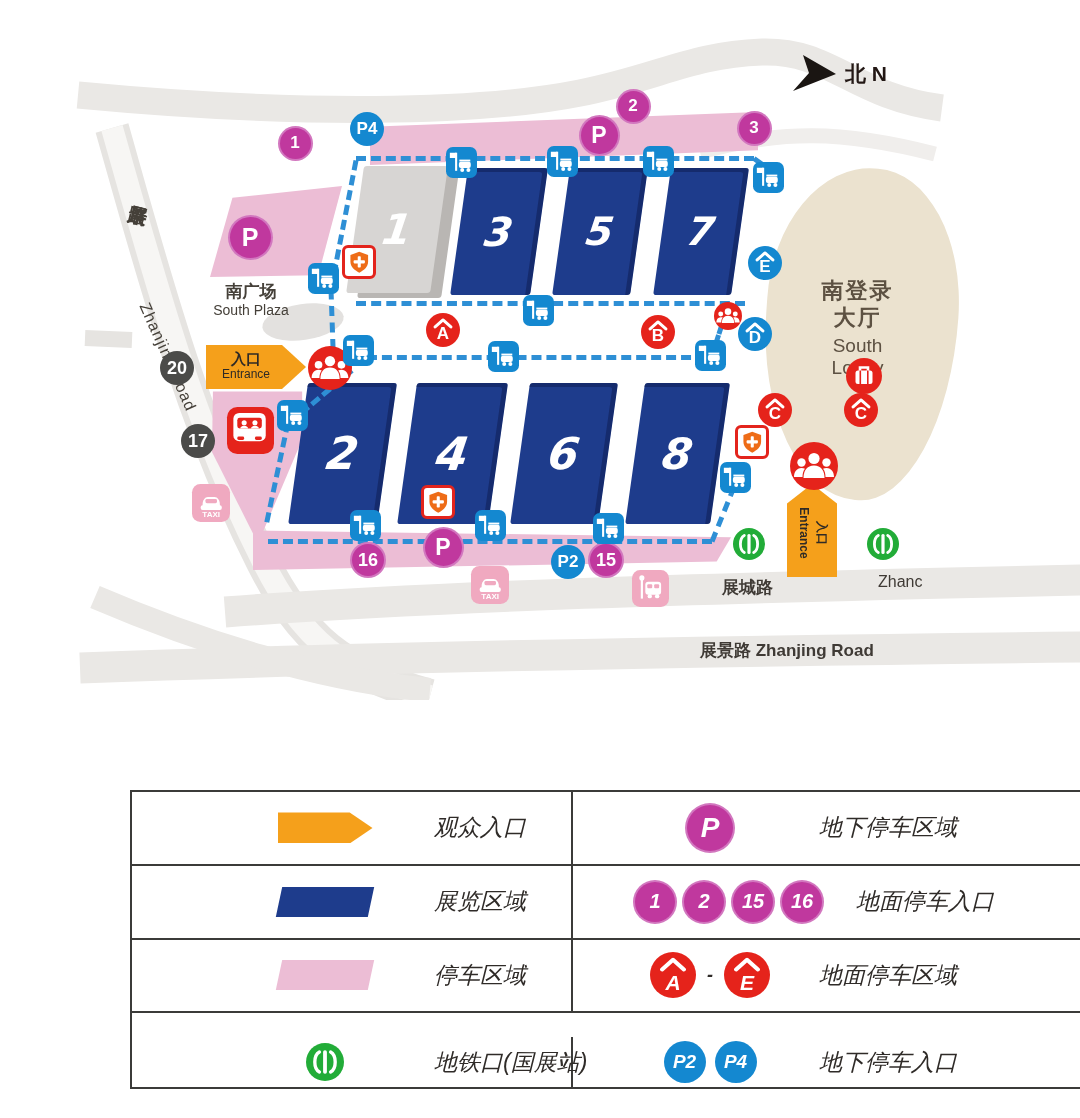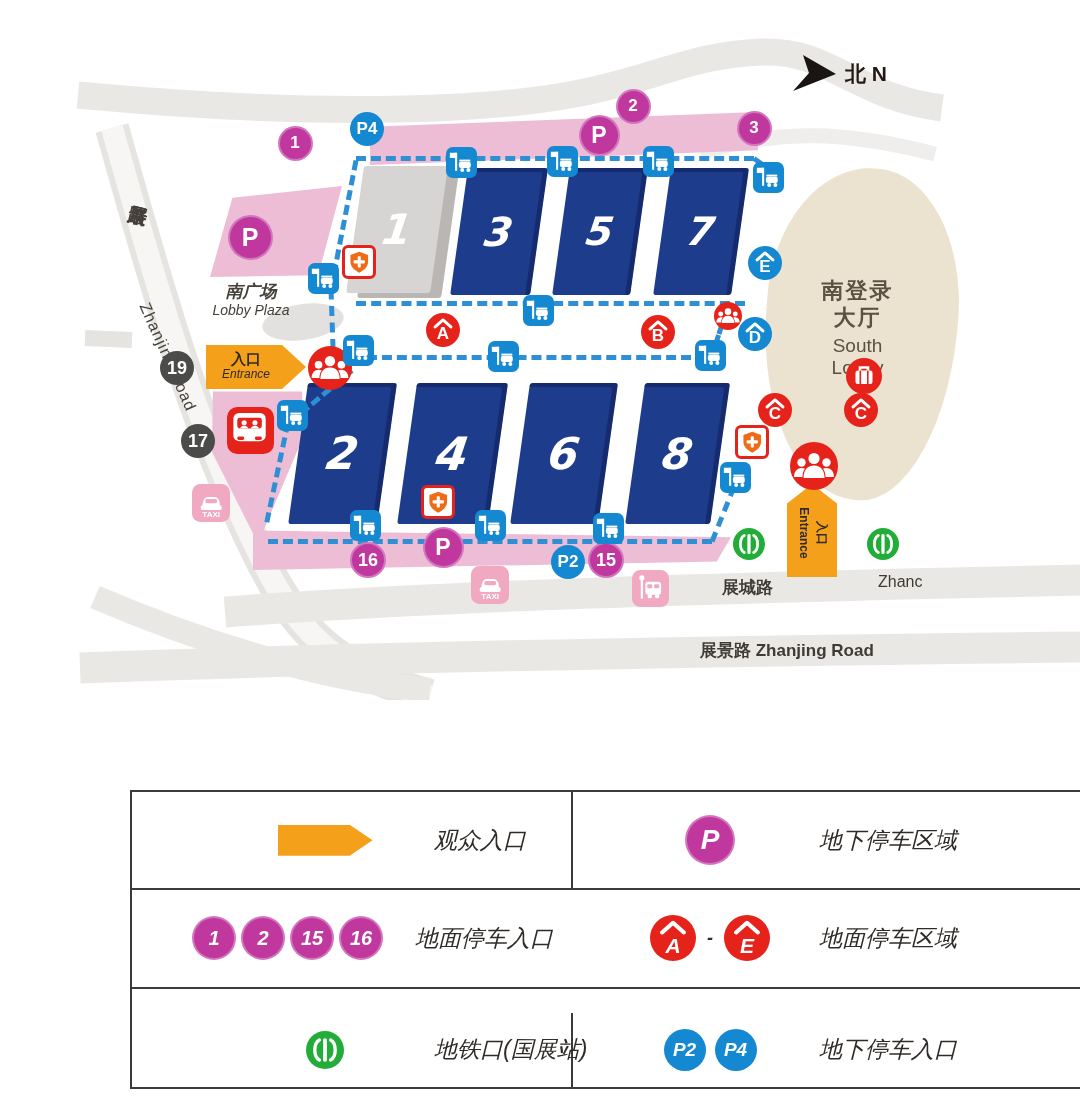--- a/index.html
+++ b/index.html
@@ -40,21 +40,21 @@
   .sq{border-radius:22%;width:100%;height:100%;display:flex;align-items:center;justify-content:center;}
   .sq-blue{background:#1488d0;}
   .sq-red{background:#e5231b;}
   .sq-pink{background:#f0a9c0;}
   .shield-box{width:100%;height:100%;background:#fff;border:3px solid #e3241c;border-radius:6px;
               display:flex;align-items:center;justify-content:center;box-sizing:border-box;}
 
   
   .maplabel{position:absolute;z-index:4;color:#454039;line-height:1.15;}
   .b{font-weight:bold;}
-  .i{font-style:italic;}
+  .i{}
   .vert{writing-mode:vertical-rl;}
 
   
   .ent{position:absolute;background:#f5a01b;z-index:4;}
   .ent-left{clip-path:polygon(0 0,76% 0,100% 50%,76% 100%,0 100%);}
   .ent-bottom{clip-path:polygon(50% 0,100% 21%,100% 100%,0 100%,0 21%);}
   .ent-text{position:absolute;z-index:5;color:#2e2a26;text-align:center;}
 
   .north{position:absolute;z-index:4;display:flex;align-items:center;gap:8px;color:#231815;}
 
@@ -157,21 +157,21 @@
         <div class="mk" style="left: 580.5px; top: 116.5px; width: 37px; height: 37px;">
           <div class="circ c-pink" style="font-size: 23px;">P</div>
         </div>
         <div class="mk" style="left: 738.5px; top: 112.5px; width: 31px; height: 31px;">
           <div class="circ c-pink" style="font-size: 17px;">3</div>
         </div>
         <div class="mk" style="left: 229.5px; top: 216.5px; width: 41px; height: 41px;">
           <div class="circ c-pink" style="font-size: 25px;">P</div>
         </div>
         <div class="mk" style="left: 160px; top: 351px; width: 34px; height: 34px;">
-          <div class="circ c-dark" style="font-size: 18px;">19</div>
+          <div class="circ c-dark" style="font-size: 18px;">20</div>
         </div>
         <div class="mk" style="left: 181px; top: 424px; width: 34px; height: 34px;">
           <div class="circ c-dark" style="font-size: 18px;">17</div>
         </div>
         <div class="mk" style="left: 352px; top: 544px; width: 32px; height: 32px;">
           <div class="circ c-pink" style="font-size: 18px;">16</div>
         </div>
         <div class="mk" style="left: 424.5px; top: 528.5px; width: 37px; height: 37px;">
           <div class="circ c-pink" style="font-size: 23px;">P</div>
         </div>
@@ -532,21 +532,21 @@
       </div>
 
     <div class="north" style="left:793px;top:55px;">
       <svg width="44" height="38" viewBox="0 0 44 38">
         <polygon points="0,36 43,19 10,0 16,18" fill="#1a1512"></polygon>
       </svg>
       <span class="b" style="font-size:21px;">北 N</span>
     </div>
 
     <div class="maplabel b i" style="left:196px;top:282px;width:110px;text-align:center;font-size:17px;">南广场</div>
-    <div class="maplabel i" style="left:196px;top:302px;width:110px;text-align:center;font-size:14px;">Lobby Plaza</div>
+    <div class="maplabel i" style="left:196px;top:302px;width:110px;text-align:center;font-size:14px;">South Plaza</div>
 
     <div class="maplabel b" style="left:800px;top:278px;width:115px;text-align:center;font-size:22px;color:#5d5142;letter-spacing:2px;">南登录</div>
     <div class="maplabel b" style="left:800px;top:305px;width:115px;text-align:center;font-size:22px;color:#5d5142;letter-spacing:2px;">大厅</div>
     <div class="maplabel" style="left:800px;top:335px;width:115px;text-align:center;font-size:19px;color:#5d5142;">South</div>
     <div class="maplabel" style="left:800px;top:357px;width:115px;text-align:center;font-size:19px;color:#5d5142;">Lobby</div>
 
     <div class="maplabel b vert" style="left:133px;top:192px;font-size:19px;transform:rotate(14deg);">展景路</div>
     <div class="maplabel" style="left:152px;top:300px;font-size:16px;transform:rotate(66deg);transform-origin:left top;width:170px;letter-spacing:1px;">Zhanjing Road</div>
     <div class="maplabel b" style="left:722px;top:578px;font-size:17px;color:#3f3a35;">展城路</div>
     <div class="maplabel" style="left:878px;top:573px;font-size:16px;color:#3f3a35;">Zhanc</div>
@@ -570,28 +570,40 @@
             <div class="legend-arrow"></div>
           </div>
           <span class="ltext">观众入口</span>
         </div>
         <div class="lcell right">
           <div class="icon-zone">
             <div class="lg-circle c-pink" style="width: 46px; height: 46px; font-size: 28px;">P</div>
           </div>
           <span class="ltext">地下停车区域</span>
         </div>
+        <div class="lcell left">
+          <div class="icon-zone">
+            <div class="para para-navy"></div>
+          </div>
+          <span class="ltext">展览区域</span>
+        </div>
         <div class="lcell right">
           <div class="icon-zone">
             <div class="lg-circle c-pink" style="width: 40px; height: 40px; font-size: 20px;">1</div>
             <div class="lg-circle c-pink" style="width: 40px; height: 40px; font-size: 20px;">2</div>
             <div class="lg-circle c-pink" style="width: 40px; height: 40px; font-size: 20px;">15</div>
             <div class="lg-circle c-pink" style="width: 40px; height: 40px; font-size: 20px;">16</div>
           </div>
           <span class="ltext">地面停车入口</span>
+        </div>
+        <div class="lcell left">
+          <div class="icon-zone">
+            <div class="para para-pink"></div>
+          </div>
+          <span class="ltext">停车区域</span>
         </div>
         <div class="lcell right">
           <div class="icon-zone">
             <div class="roof-wrap c-red" style="width: 46px; height: 46px; position: relative;">
               <svg width="29" height="16" viewBox="0 0 24 11">
     <polyline points="3,10 12,2 21,10" stroke="#fff" stroke-width="3.4" fill="none" stroke-linecap="round" stroke-linejoin="round"></polyline>
               </svg>
               <span class="letter" style="font-size: 21px;">A</span>
             </div>
             <span class="joiner">-</span>

